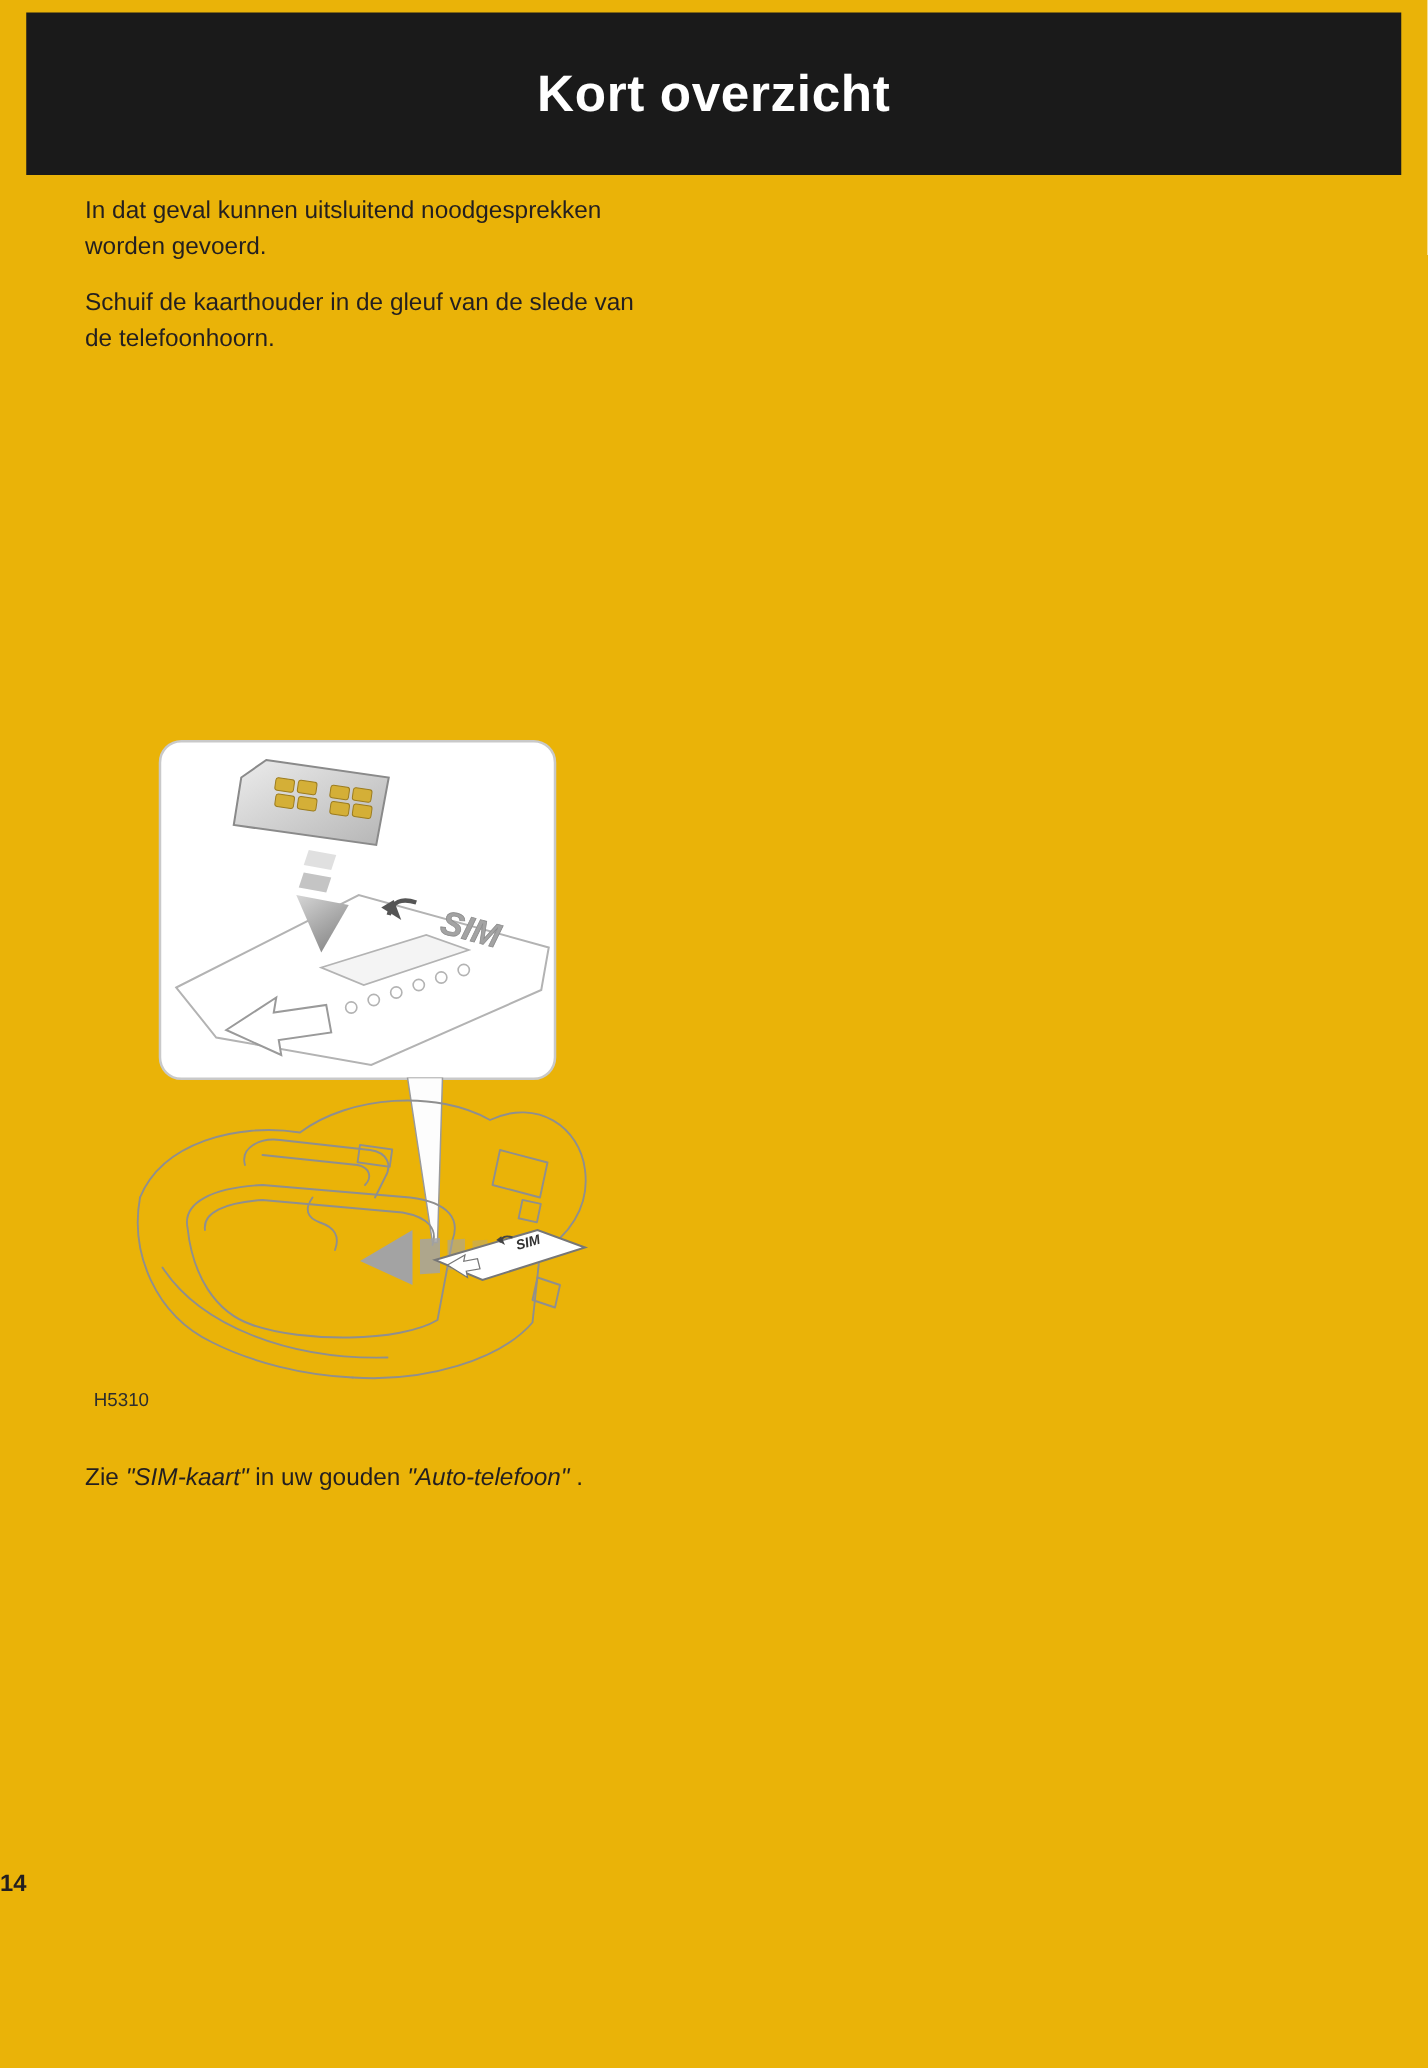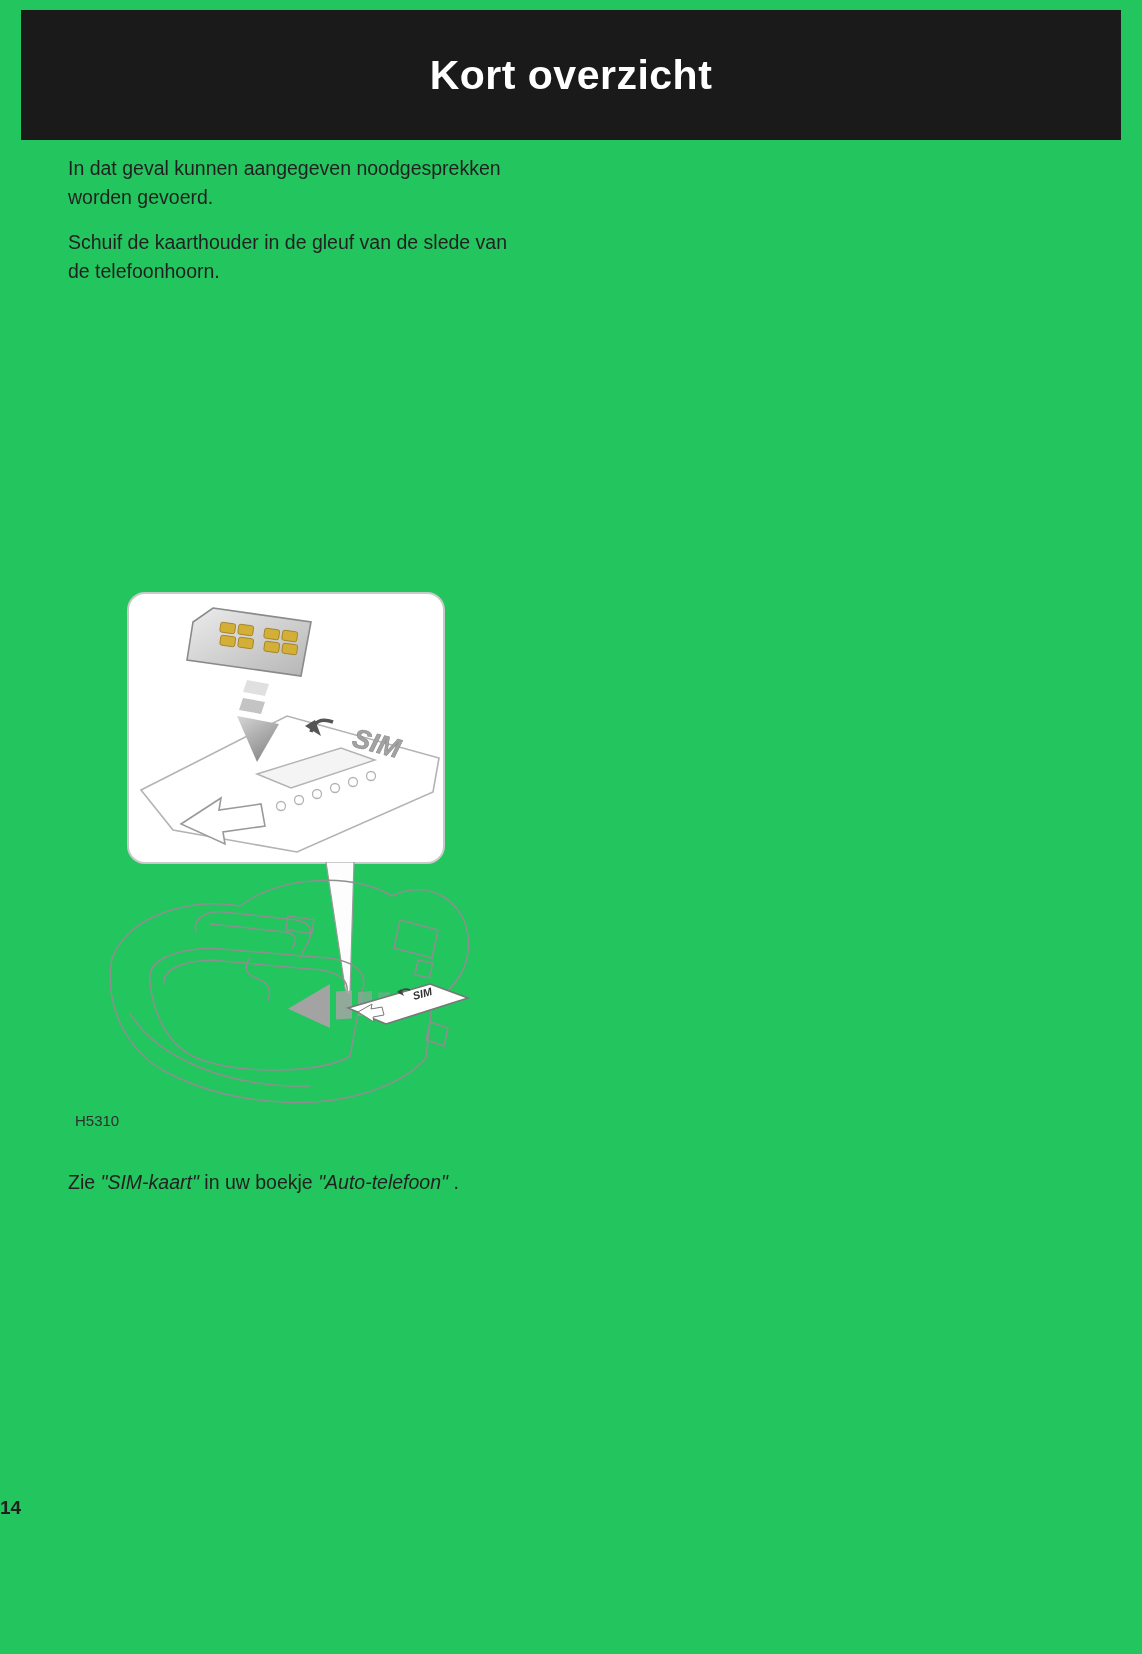--- a/index.html
+++ b/index.html
@@ -1,21 +1,21 @@
 <!DOCTYPE html>
 <html><head>
 <meta charset="utf-8">
 <style>
   * { box-sizing: border-box; }
   html,body { margin:0; padding:0; background:#ffffff; }
   .page {
     position: relative;
     width: 1142px;
     height: 1654px;
-    background: #22c55e;
+    background: #eab308;
     font-family: "Liberation Sans", "DejaVu Sans", sans-serif;
     color: #231f20;
     overflow: hidden;
   }
   .header-bar {
     position: absolute;
     left: 21px; top: 10px;
     width: 1100px; height: 130px;
     background: #1a1a1a;
     display: flex; align-items: center; justify-content: center;
@@ -80,21 +80,21 @@
 </head>
 <body>
 
 <div class="page">
 
   <div class="header-bar">
     <div class="header-title">Kort overzicht</div>
   </div>
 
   <div class="content">
-    <p class="para">In dat geval kunnen aangegeven noodgesprekken worden gevoerd.</p>
+    <p class="para">In dat geval kunnen uitsluitend noodgesprekken worden gevoerd.</p>
     <p class="para">Schuif de kaarthouder in de gleuf van de slede van de telefoonhoorn.</p>
   </div>
 
   <div class="figure1">
     <svg width="314" height="268" viewBox="0 0 314 268">
       <defs>
         <linearGradient id="cardGrad" x1="0" y1="0" x2="1" y2="1">
           <stop offset="0" stop-color="#ececec"></stop>
           <stop offset="1" stop-color="#b5b5b5"></stop>
         </linearGradient>
@@ -191,18 +191,18 @@
           <polygon points="297,130 304,134 301,127" fill="#444444"></polygon>
         </g>
         <text x="314" y="138" transform="rotate(-16 314 138)" font-size="11" font-weight="bold" font-style="italic" fill="#333333">SIM</text>
       </g>
     </svg>
   </div>
 
   <div class="figure-code">H5310</div>
 
   <div class="reference">
-    <span>Zie </span><span class="it">"SIM-kaart"</span><span> in uw boekje </span><span class="it">"Auto-telefoon"</span><span> .</span>
+    <span>Zie </span><span class="it">"SIM-kaart"</span><span> in uw gouden </span><span class="it">"Auto-telefoon"</span><span> .</span>
   </div>
 
   <div class="page-number">14</div>
 
 </div>
 
 </body></html>

